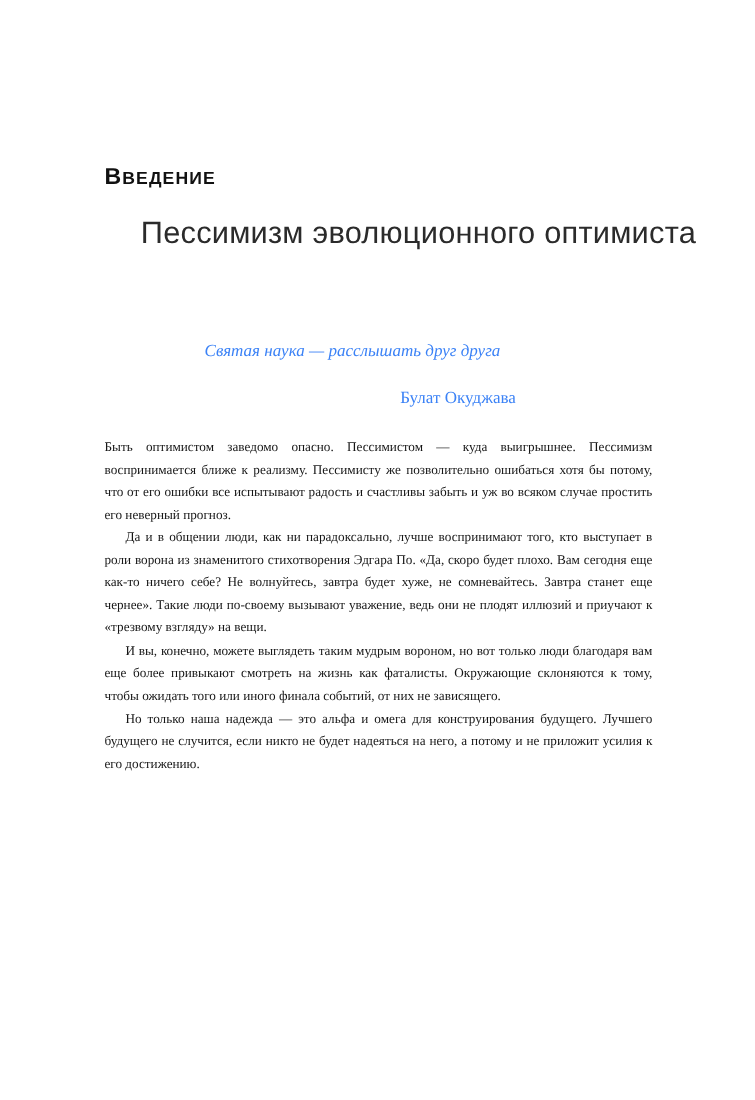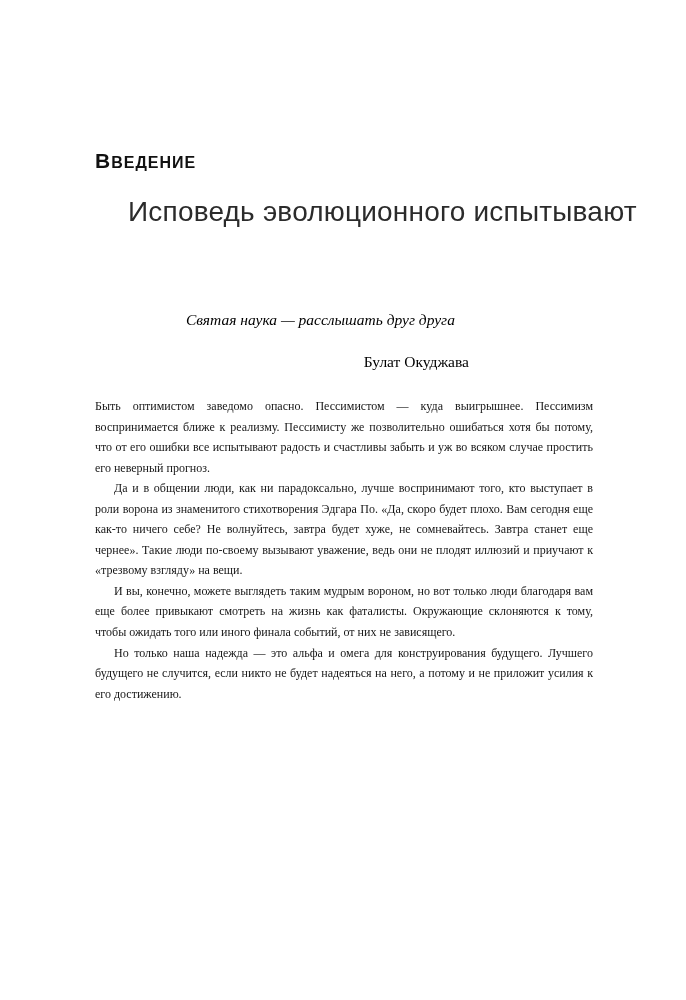--- a/index.html
+++ b/index.html
@@ -51,21 +51,21 @@
   }
 
   
   .epigraph {
     position: absolute;
     left: 186px;
     top: 309px;
     width: 283px;
     font-size: 15.5px;
     line-height: 21.5px;
-    color: #000000;
+    color: #3b82f6;
   }
   .epigraph-line {
     font-style: italic;
   }
   .epigraph-author {
     margin-top: 20px;
     text-align: right;
     font-style: normal;
   }
 
@@ -101,21 +101,21 @@
     color: #111111;
   }
 </style>
 </head>
 <body>
 
 <div class="page">
 
   <div class="chapter-label">ВВЕДЕНИЕ</div>
 
-  <h1 class="chapter-title">Исповедь эволюционного испытывают</h1>
+  <h1 class="chapter-title">Пессимизм эволюционного оптимиста</h1>
 
   <div class="epigraph">
     <div class="epigraph-line">Святая наука — расслышать друг друга</div>
     <div class="epigraph-author">Булат Окуджава</div>
   </div>
 
   <div class="body-text">
     <p class="no-indent">Быть оптимистом заведомо опасно. Пессимистом — куда выигрыш­нее. Пессимизм воспринимается ближе к реализму. Пессимисту же позволительно ошибаться хотя бы потому, что от его ошибки все испытывают радость и счастливы забыть и уж во всяком случае про­стить его неверный прогноз.</p>
     <p>Да и в общении люди, как ни парадоксально, лучше восприни­мают того, кто выступает в роли ворона из знаменитого стихотво­рения Эдгара По. «Да, скоро будет плохо. Вам сегодня еще как-то ничего себе? Не волнуйтесь, завтра будет хуже, не сомневайтесь. Завтра станет еще чернее». Такие люди по-своему вызывают уваже­ние, ведь они не плодят иллюзий и приучают к «трезвому взгляду» на вещи.</p>
     <p>И вы, конечно, можете выглядеть таким мудрым вороном, но вот только люди благодаря вам еще более привыкают смотреть на жизнь как фаталисты. Окружающие склоняются к тому, чтобы ожидать того или иного финала событий, от них не зависящего.</p>

